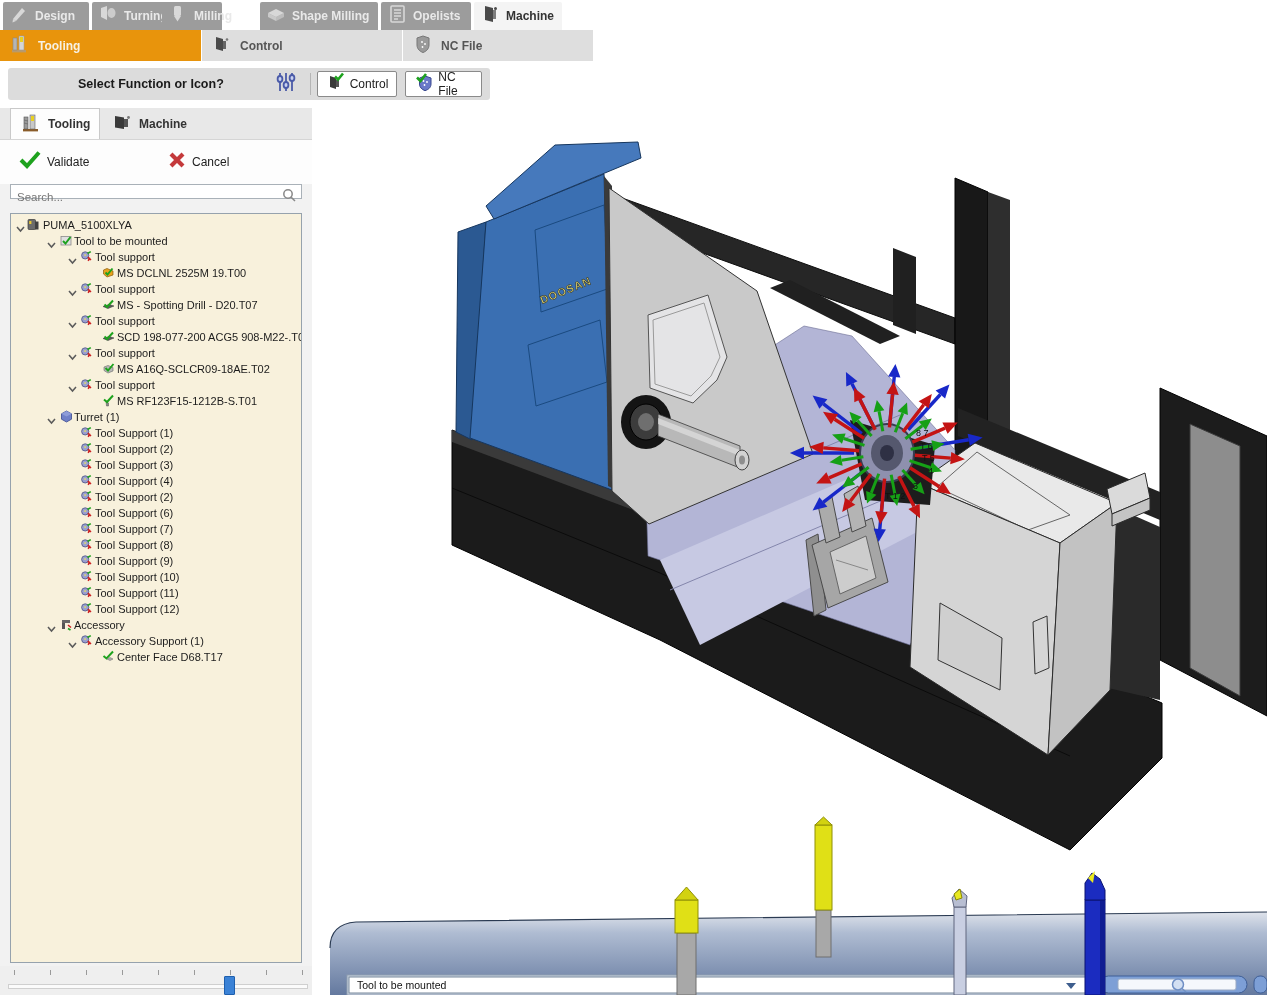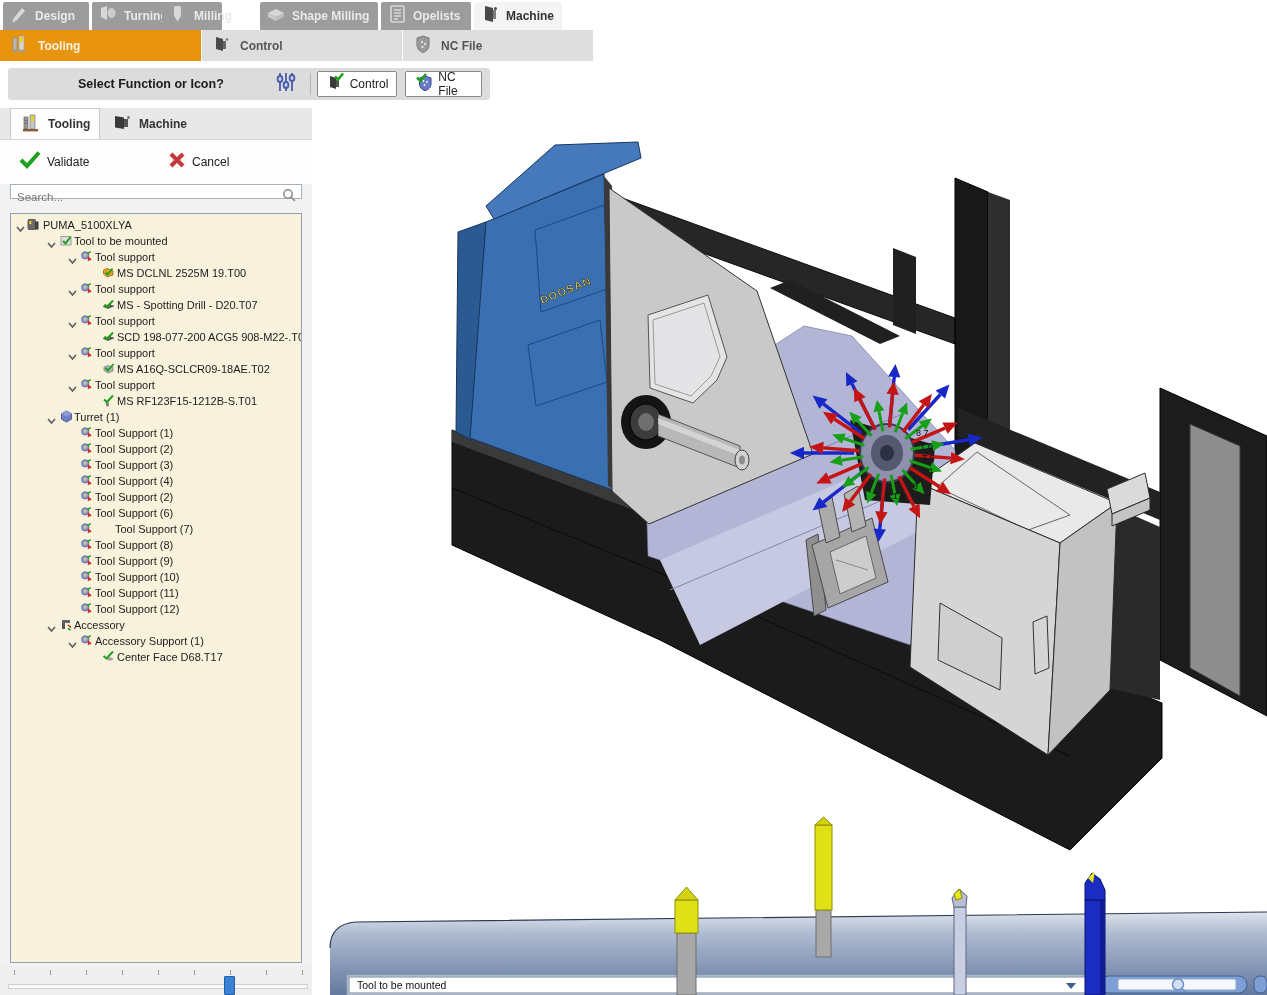--- a/index.html
+++ b/index.html
@@ -385,21 +385,21 @@
             </svg></span>
           <span class="tlbl" style="left:84px;">Tool Support (6)</span>
         </div>
         <div class="trow">
           <span class="ticn" style="left:69px;"><svg width="13" height="13" viewBox="0 0 13 13">
               <circle cx="5.2" cy="5.4" r="3.6" fill="#9aa0d0" stroke="#4c5284" stroke-width=".8"></circle>
               <rect x="4.2" y="4.4" width="2" height="1.3" fill="#e8e060"></rect>
               <path d="M7.5 3.5 L10.8 1.6" stroke="#1ea21e" stroke-width="1.6"></path>
               <path d="M7.8 7.2 L11 10 M9.8 7.6 L8.2 10.8" stroke="#cc2222" stroke-width="1.6"></path>
             </svg></span>
-          <span class="tlbl" style="left:84px;margin-left:20px;">Tool Support (7)</span>
+          <span class="tlbl" style="left:84px;">Tool Support (7)</span>
         </div>
         <div class="trow">
           <span class="ticn" style="left:69px;"><svg width="13" height="13" viewBox="0 0 13 13">
               <circle cx="5.2" cy="5.4" r="3.6" fill="#9aa0d0" stroke="#4c5284" stroke-width=".8"></circle>
               <rect x="4.2" y="4.4" width="2" height="1.3" fill="#e8e060"></rect>
               <path d="M7.5 3.5 L10.8 1.6" stroke="#1ea21e" stroke-width="1.6"></path>
               <path d="M7.8 7.2 L11 10 M9.8 7.6 L8.2 10.8" stroke="#cc2222" stroke-width="1.6"></path>
             </svg></span>
           <span class="tlbl" style="left:84px;">Tool Support (8)</span>
         </div>

